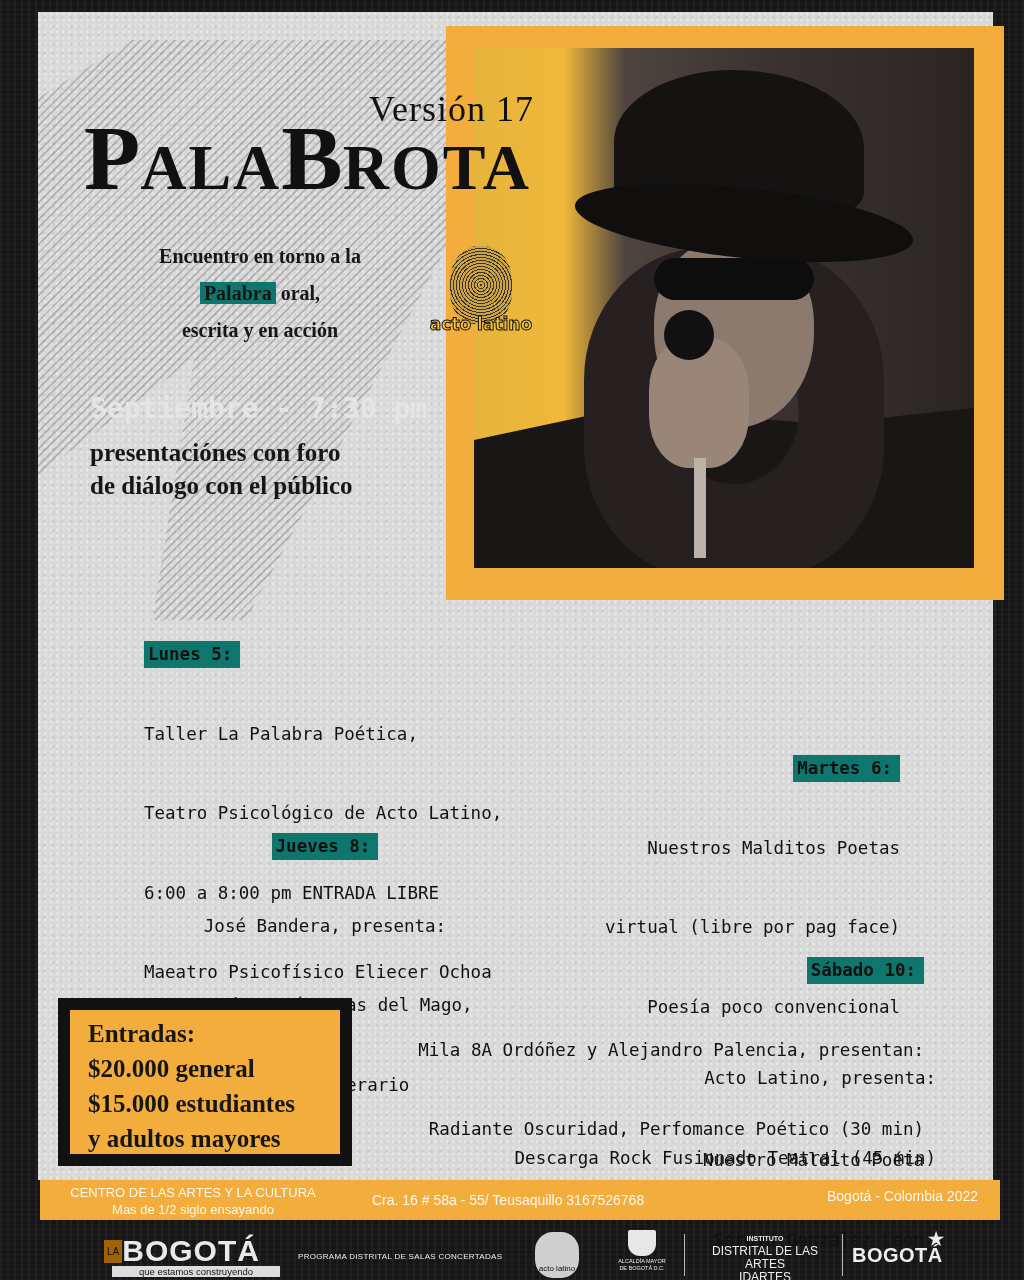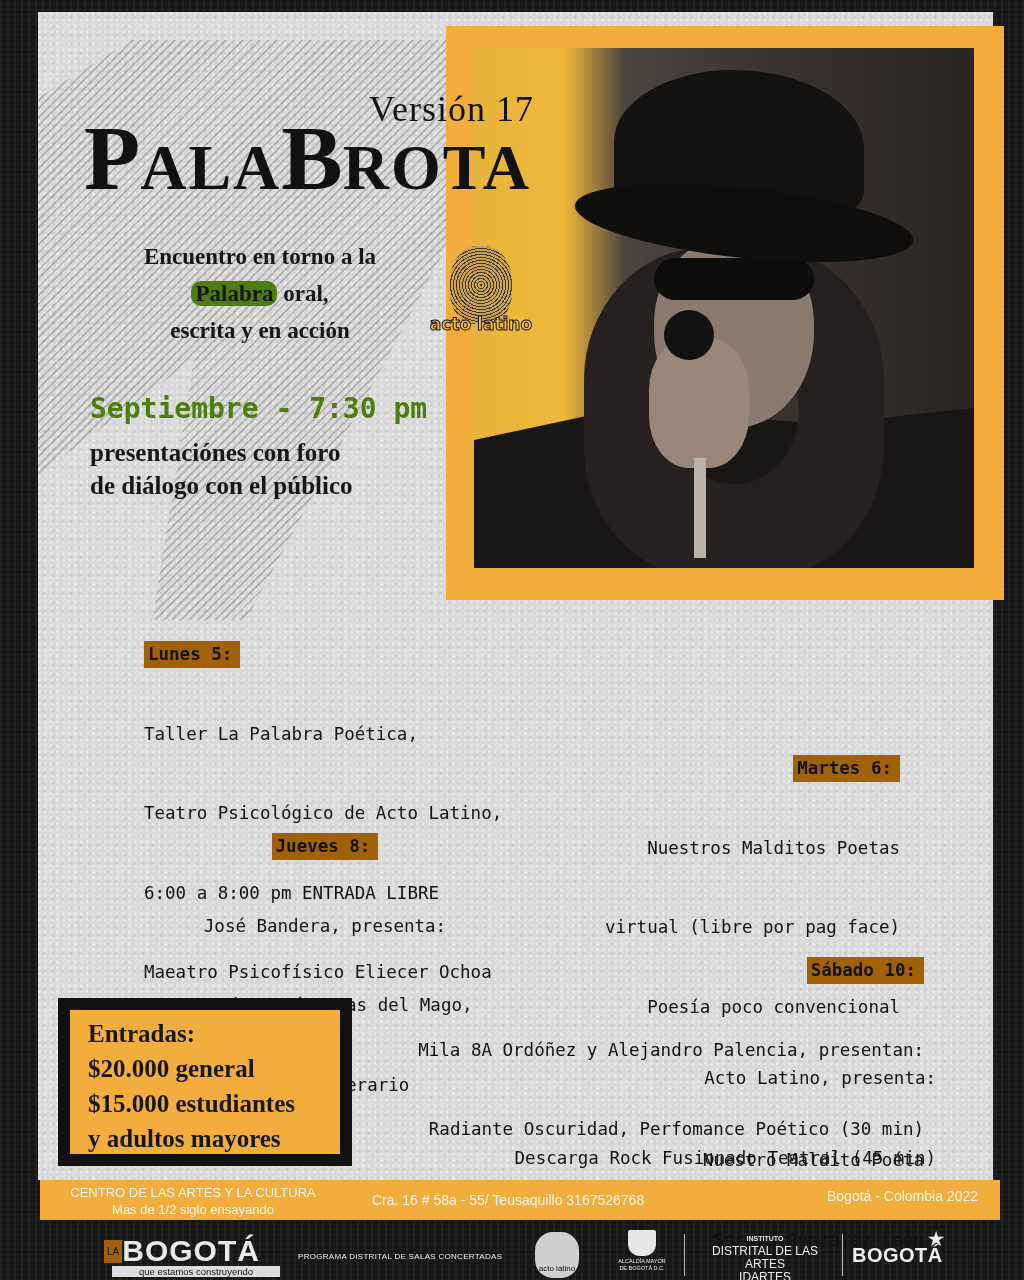--- a/index.html
+++ b/index.html
@@ -22,46 +22,46 @@
     background: repeating-linear-gradient(135deg, rgba(90,90,90,0.35) 0 2px, transparent 2px 6px);
     clip-path: polygon(0 10%, 18% 0, 55% 0, 100% 0, 40% 100%, 22% 100%, 30% 55%, 0 75%);
     opacity: .8;
   }
 
   .version { position: absolute; left: 340px; top: 88px; font-size: 36px; font-weight: normal; color: #111; letter-spacing: 1px; margin-left: 29px; }
   .title { position: absolute; left: 84px; top: 112px; color: #111; font-weight: bold; line-height: 1; white-space: nowrap; }
   .title .big { font-size: 92px; }
   .title .small { font-size: 64px; letter-spacing: 2px; }
 
-  .intro { position: absolute; left: 80px; top: 238px; width: 360px; text-align: center; font-size: 23px; font-weight: bold; color: #161616; line-height: 37px; }
-  .hl { background: #4d7c0f; padding: 0 4px; border-radius: 10px; }
+  .intro { position: absolute; left: 80px; top: 238px; width: 360px; text-align: center; font-size: 20px; font-weight: bold; color: #161616; line-height: 37px; }
+  .hl { background: #0f766e; padding: 0 4px; }
 
   .logo-acto { position: absolute; left: 428px; top: 246px; width: 106px; height: 100px; }
   .logo-acto .blob { position: absolute; left: 22px; top: 0; width: 62px; height: 78px; border-radius: 45% 45% 40% 40%;
     background: repeating-radial-gradient(circle at 50% 50%, #1d1d1d 0 1px, #c9a247 1px 3px); opacity: .85; }
   .logo-acto .txt { position: absolute; left: 0; top: 68px; width: 106px; text-align: center; font-family: "DejaVu Sans", sans-serif; font-size: 17px; font-weight: bold; color: #f6c23a; -webkit-text-stroke: 1px #111; }
 
-  .date { position: absolute; left: 90px; top: 392px; font-family: "DejaVu Sans Mono", monospace; font-weight: bold; font-size: 28px; color: #4d7c0f; white-space: nowrap; }
+  .date { position: absolute; left: 90px; top: 392px; font-family: "DejaVu Sans Mono", monospace; font-weight: bold; font-size: 28px; color: #e5e5e5; white-space: nowrap; }
   .subline { position: absolute; left: 90px; top: 436px; font-size: 25px; font-weight: bold; color: #161616; line-height: 33px; }
 
   .photo-frame { position: absolute; left: 446px; top: 26px; width: 558px; height: 574px; background: #f2ad3c; }
   .photo { position: absolute; left: 474px; top: 48px; width: 500px; height: 520px; overflow: hidden;
     background: linear-gradient(90deg, #e6b43b 0%, #f0b83a 18%, #4e4540 30%, #3a3230 60%, #2a2523 100%); }
   .photo .hat-crown { position: absolute; left: 140px; top: 22px; width: 250px; height: 150px; background: #151312; border-radius: 50% 55% 20% 20%; }
   .photo .hat-brim { position: absolute; left: 100px; top: 140px; width: 340px; height: 70px; background: #100f0e; border-radius: 50%; transform: rotate(6deg); }
   .photo .face { position: absolute; left: 180px; top: 190px; width: 160px; height: 190px; background: #8c7a6f; border-radius: 45% 45% 50% 50%; }
   .photo .glasses { position: absolute; left: 180px; top: 210px; width: 160px; height: 42px; background: #0e0d0d; border-radius: 30px; }
   .photo .hair { position: absolute; left: 110px; top: 200px; width: 300px; height: 330px; background: radial-gradient(ellipse at center, transparent 30%, #262120 31%); border-radius: 40%; }
   .photo .hand { position: absolute; left: 175px; top: 290px; width: 100px; height: 130px; background: #9a8678; border-radius: 40%; }
   .photo .mic { position: absolute; left: 190px; top: 262px; width: 50px; height: 50px; background: #111; border-radius: 50%; }
   .photo .cable { position: absolute; left: 220px; top: 410px; width: 12px; height: 100px; background: #bdb2aa; }
   .photo .body { position: absolute; left: 0; top: 360px; width: 500px; height: 160px; background: #191616; clip-path: polygon(0 20%, 30% 0, 70% 10%, 100% 0, 100% 100%, 0 100%); }
 
   .events { font-family: "DejaVu Sans Mono", monospace; font-size: 17.5px; color: #111; line-height: 26.5px; }
-  .day-label { display: inline-block; background: #a16207; font-weight: bold; padding: 0 8px 0 4px; }
+  .day-label { display: inline-block; background: #0f766e; font-weight: bold; padding: 0 8px 0 4px; }
   .ev { position: absolute; white-space: pre; }
   .ev.right { text-align: right; }
   .ev.center { text-align: center; }
 
   .tickets { position: absolute; left: 58px; top: 998px; width: 294px; height: 168px; background: #111; padding: 12px; }
   .tickets .inner { width: 100%; height: 100%; background: #f2ad3c; padding: 6px 0 0 18px; font-size: 25px; font-weight: bold; color: #161616; line-height: 35px; }
 
   .footer-band { position: absolute; left: 40px; top: 1180px; width: 960px; height: 40px; background: #f2ad3c; font-family: "Liberation Sans", sans-serif; color: #fff8ec; }
   .fb-left { position: absolute; left: 0; top: 4px; width: 306px; text-align: center; font-size: 13px; line-height: 17px; }
   .fb-mid { position: absolute; left: 332px; top: 12px; font-size: 14px; }

